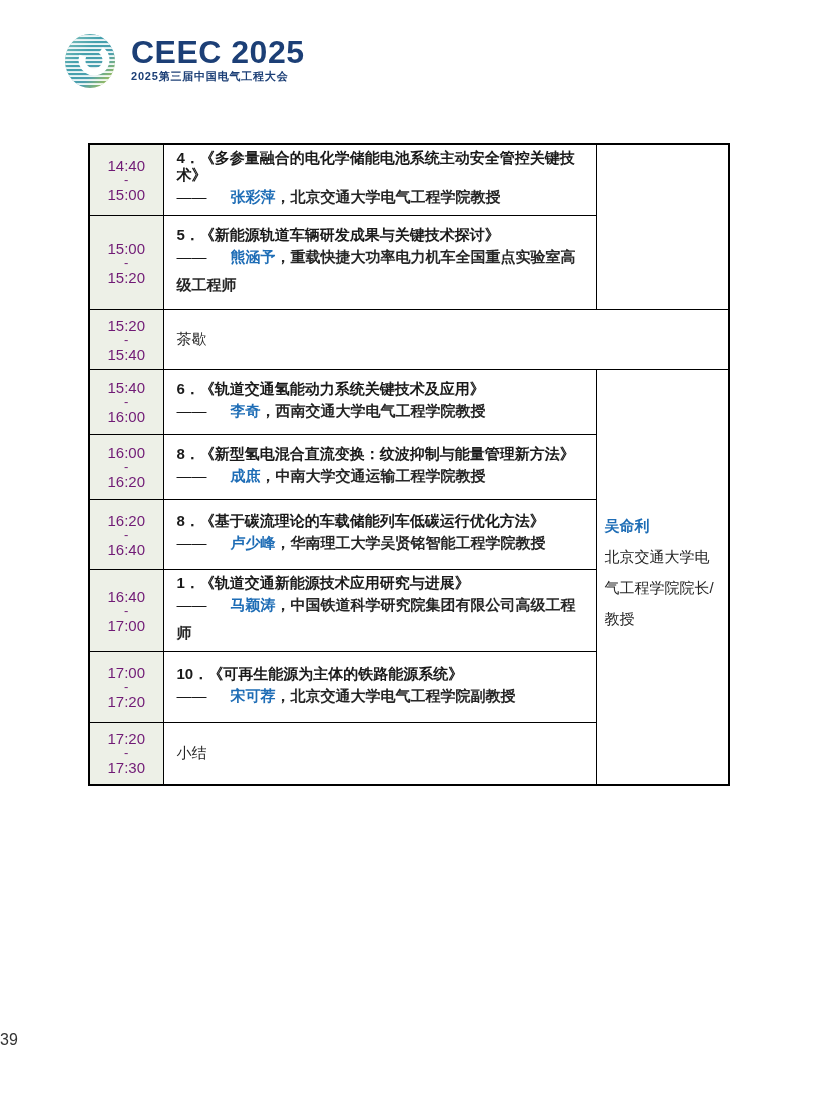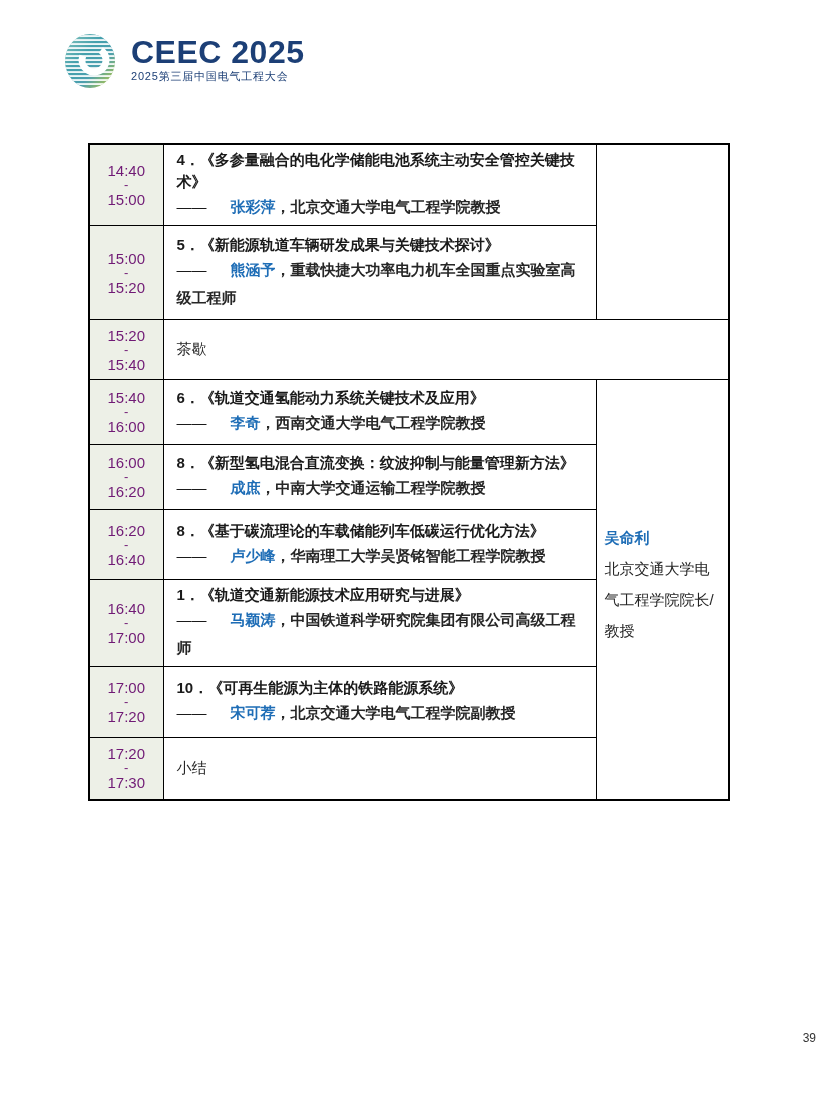--- a/index.html
+++ b/index.html
@@ -12,21 +12,21 @@
   }
 
   
   .logo{position:absolute;left:64px;top:32px;display:flex;align-items:center;}
   .logo-text{margin-left:13px;}
   .logo-title{
     font-size:32px;font-weight:bold;line-height:28px;
     color:var(--brand-navy,#1c3f76);letter-spacing:0.5px;
   }
   .logo-subtitle{
-    font-size:11px;font-weight:normal;margin-top:3px;
+    font-size:11px;font-weight:bold;margin-top:3px;
     color:var(--brand-navy,#1c3f76);letter-spacing:0.8px;
   }
 
   
   table.schedule{
     position:absolute;left:88px;top:143px;
     width:640px;border-collapse:collapse;table-layout:fixed;
     border:2px solid var(--border,#000);
   }
   table.schedule td{
@@ -38,38 +38,38 @@
   tr.r4{height:65px;} tr.r5{height:65px;} tr.r6{height:70px;}
   tr.r7{height:70px;} tr.r8{height:71px;} tr.r9{height:62px;}
 
   td.time{
     background:var(--time-cell-bg,#edf0e7);
     text-align:center;line-height:17px;color:#701a75;
   }
   td.time .tsep{font-size:13px;line-height:12px;}
 
   td.content{padding:4px 8px 4px 13px;}
-  td.content .title{font-weight:bold;line-height:22px;color:#1a1a1a;}
+  td.content .title{font-weight:bold;line-height:17px;color:#1a1a1a;}
   td.content .speaker-line{line-height:28px;}
   .dash{color:#1a1a1a;}
   .name{color:var(--accent-blue,#1e6db6);font-weight:bold;margin-left:24px;}
   .affil{color:#262626;font-weight:bold;}
 
   td.break{padding-left:13px;color:#262626;}
 
   td.chair{
     padding:6px 5px 16px 8px;line-height:31px;
     word-break:break-all;color:#262626;
   }
   td.chair .chair-name{font-weight:bold;color:var(--accent-blue,#1e6db6);}
 
   
   .page-number{
     position:absolute;top:1031px;left:0;width:100%;
-    text-align:right;font-size:12px;color:#333;
+    text-align:left;font-size:16px;color:#333;
   }
 </style>
 </head>
 <body>
 
 <div class="logo">
   <svg width="54" height="58" viewBox="0 0 54 58">
     <defs>
       <clipPath id="gclip">
           <ellipse cx="26" cy="29" rx="25" ry="27"></ellipse>

